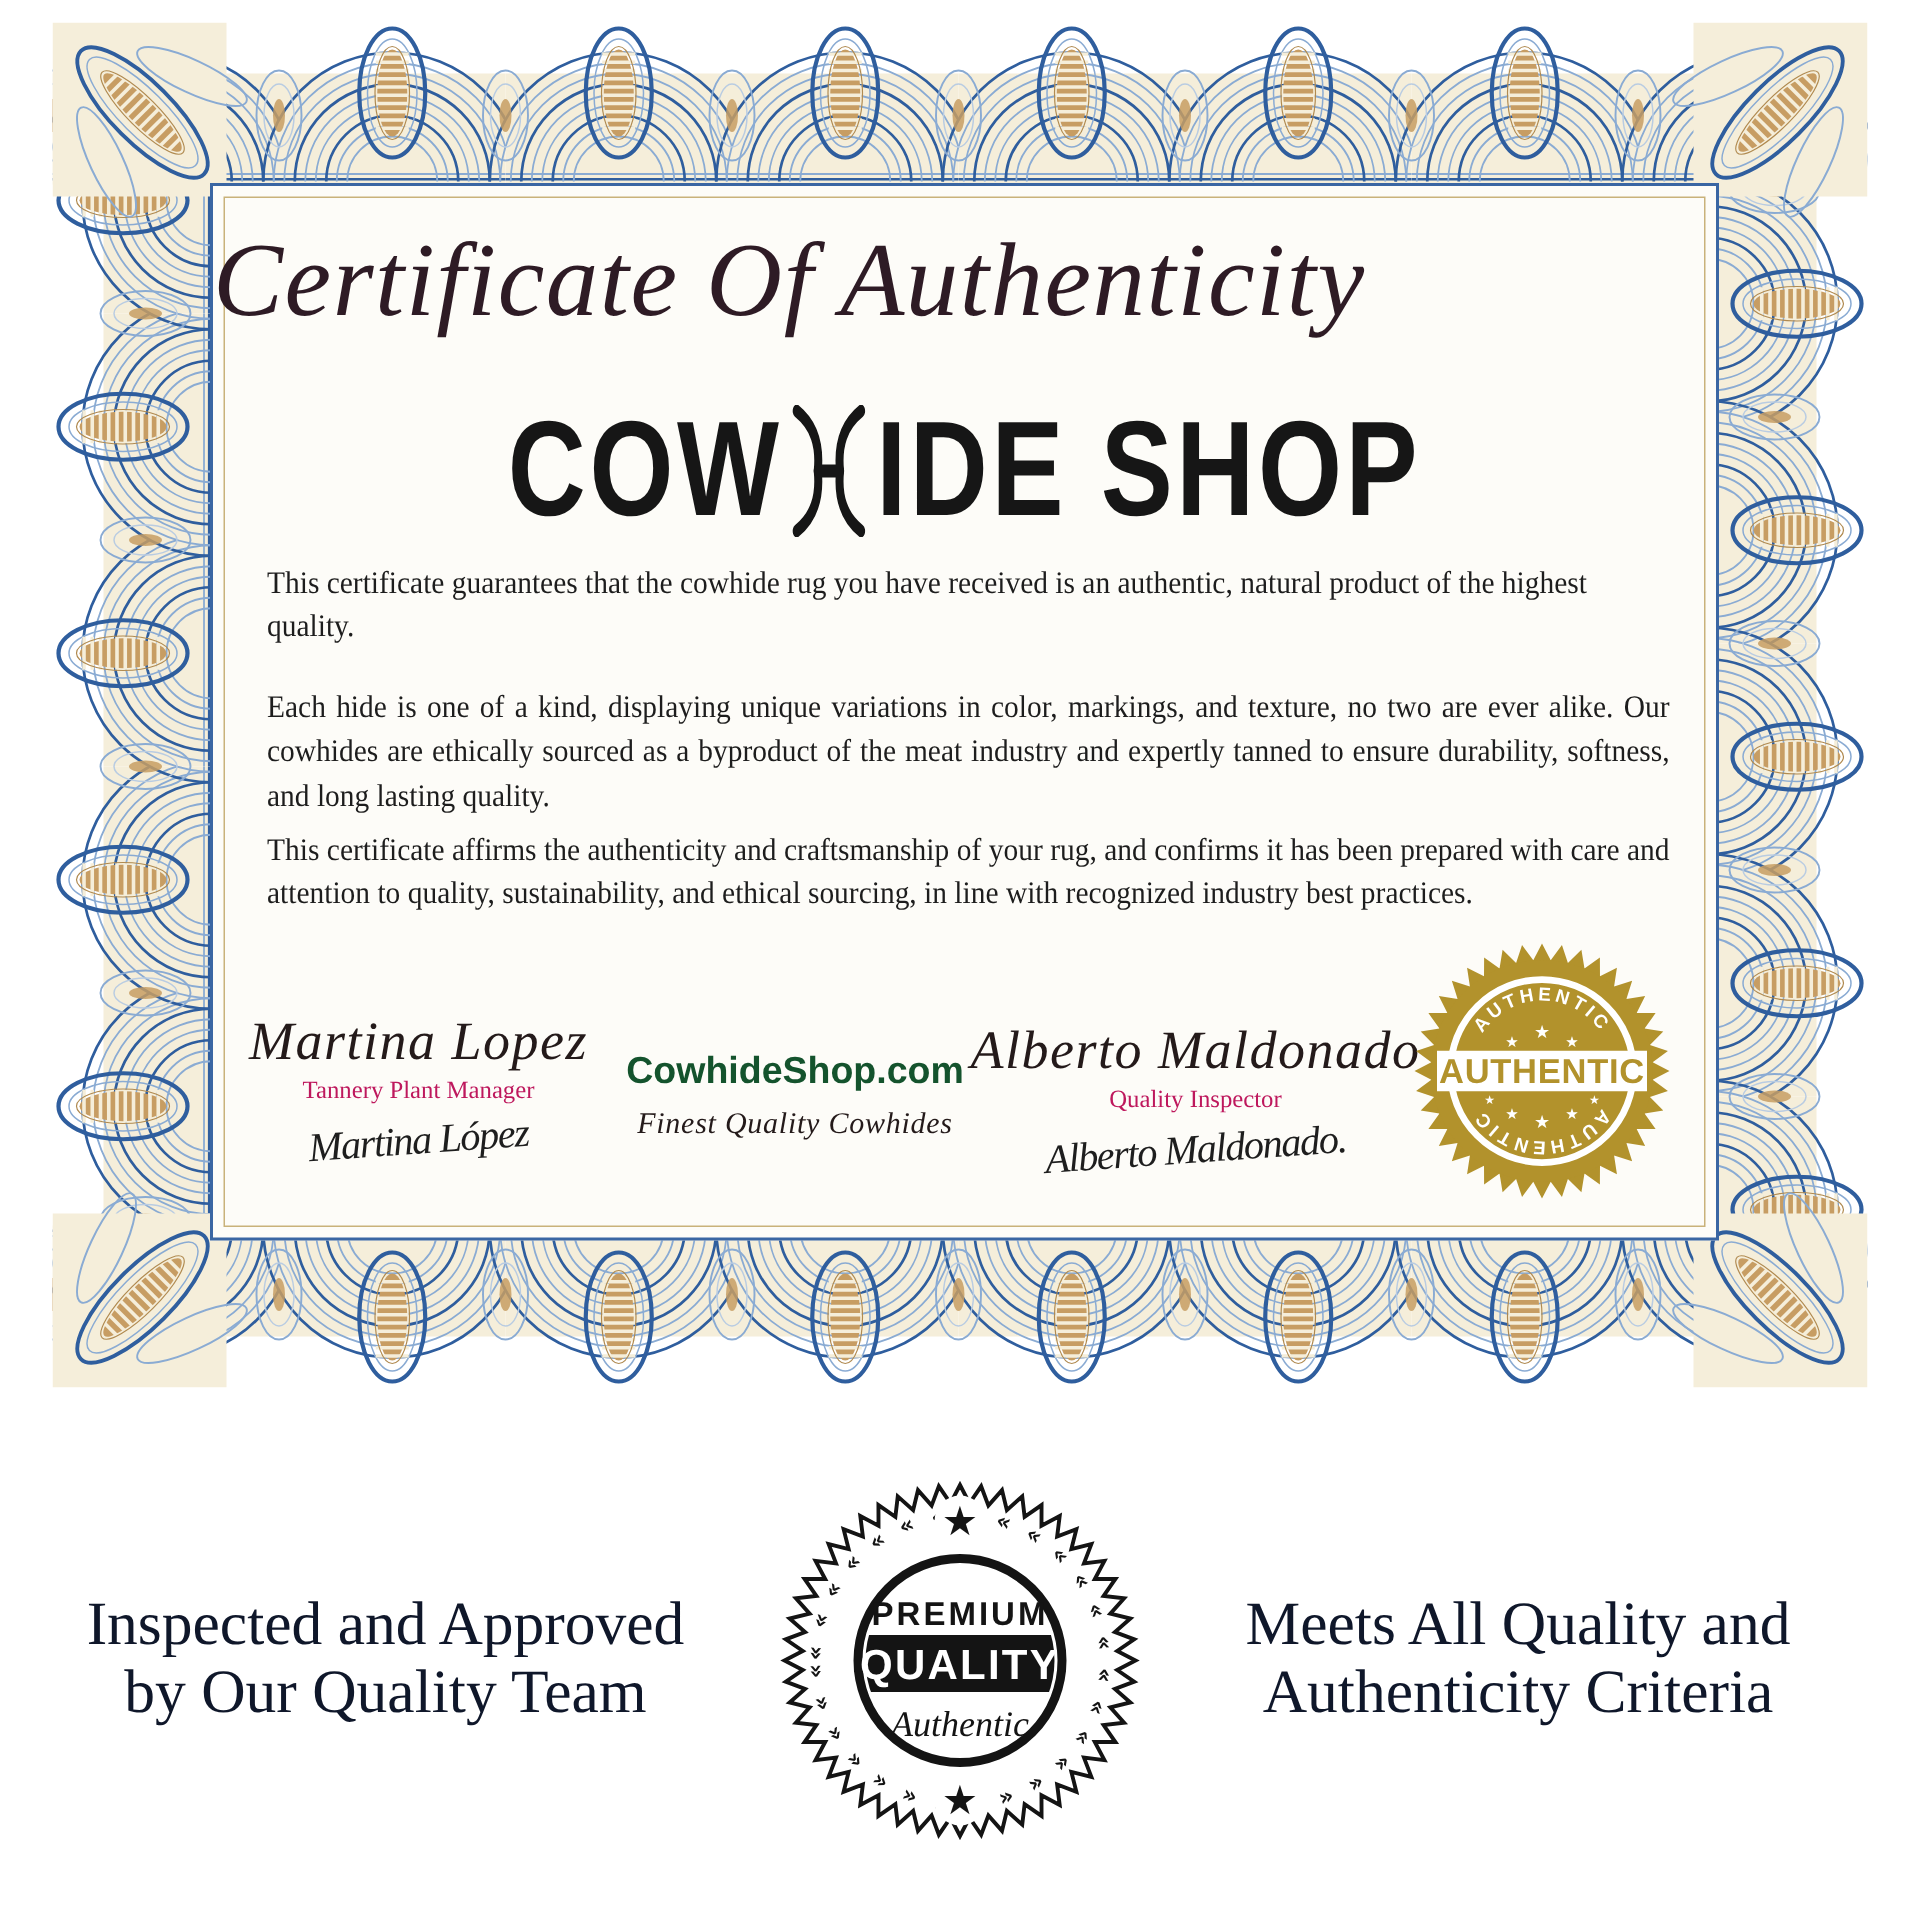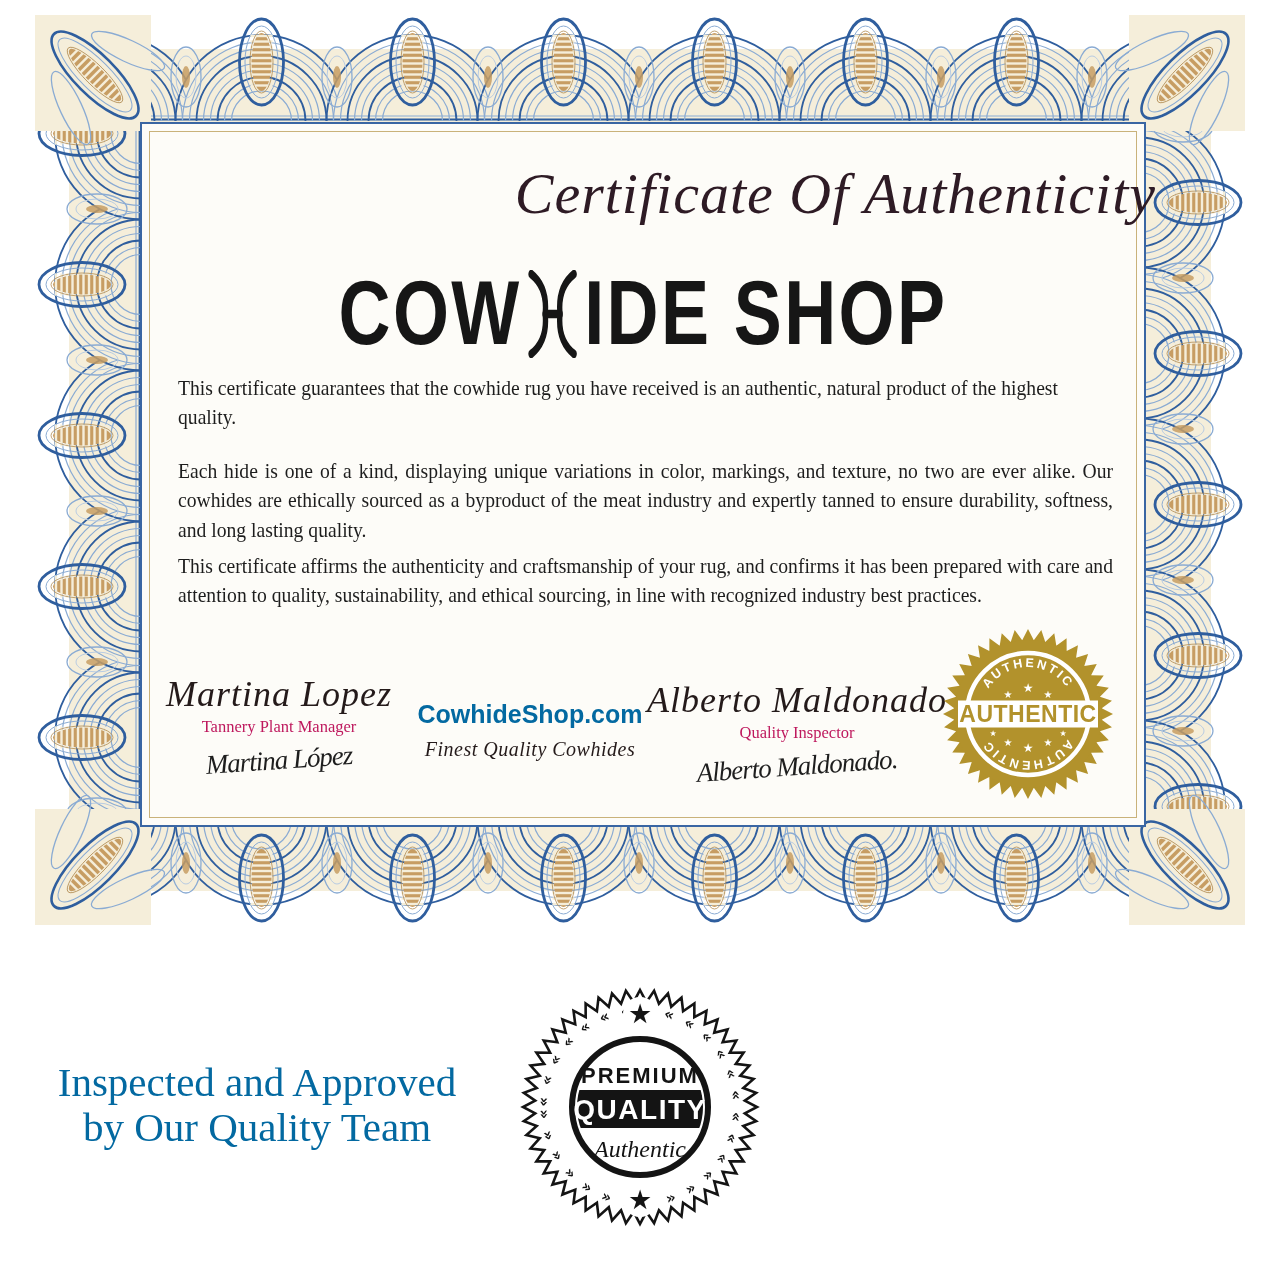--- a/index.html
+++ b/index.html
@@ -13,50 +13,50 @@
   .b-dark{fill:none;stroke:#2f5e9e;stroke-width:1.8;}
   .b-bud{fill:none;stroke:#8aabd3;stroke-width:1.3;}
   .b-bud2{fill:none;stroke:#b9cce2;stroke-width:1;}
   .b-stripe{stroke:#f5eeda;stroke-width:2.4;}
 
   .inner-panel{position:absolute;left:105px;top:107px;width:1006px;height:705px;
                background:#fdfcf8;border:2px solid #3a66a3;box-sizing:border-box;}
   .inner-panel::before{content:"";position:absolute;inset:7px;border:1px solid #c9b27a;pointer-events:none;}
 
   
-  .cert-title{position:absolute;left:0;top:24px;width:100%;text-align:right;
-              font-style:italic;font-size:58px;letter-spacing:1px;color:#2e1b25;margin:12px;font-weight:400;}
+  .cert-title{position:absolute;left:0;top:24px;width:100%;text-align:left;
+              font-style:italic;font-size:70px;letter-spacing:1px;color:#2e1b25;margin:0;font-weight:400;}
   .logo-row{position:absolute;left:0;top:138px;width:100%;display:flex;justify-content:center;align-items:center;
             transform:scaleX(0.8);transform-origin:50% 50%;}
   .logo-txt{font-family:"Liberation Sans","DejaVu Sans",sans-serif;font-weight:700;font-size:90px;
             letter-spacing:3px;color:#161616;white-space:pre;}
   .hide-h{width:66px;height:88px;margin:0 6px;}
 
   .cert-par{position:absolute;left:36px;width:1000px;margin:0;font-size:21px;line-height:1.4;
             transform:scaleX(0.935);transform-origin:0 0;color:#1d1d1d;}
   .just{text-align:justify;}
   .p1{top:250px;} .p2{top:333px;} .p3{top:428px;}
 
   .sig-block{position:absolute;text-align:center;transform:translateX(-50%);}
   .sig-name{font-style:italic;font-size:36px;color:#241a1a;letter-spacing:1px;line-height:1.05;}
   .sig-role{font-size:16.5px;color:#be185d;margin-top:3px;}
   .sig-script{font-style:italic;font-size:27px;color:#1e1e1e;margin-top:8px;transform:rotate(-4deg);letter-spacing:-1px;}
-  .brand-site{font-family:"Liberation Sans","DejaVu Sans",sans-serif;font-weight:700;font-size:25px;color:#0369a1;}
+  .brand-site{font-family:"Liberation Sans","DejaVu Sans",sans-serif;font-weight:700;font-size:25px;color:#14532d;}
   .brand-tag{font-style:italic;font-size:20px;color:#241a1a;margin-top:9px;letter-spacing:0.5px;}
 
   .gold-seal{position:absolute;left:796px;top:500px;width:180px;height:180px;}
   .seal-arc-txt{fill:#ffffff;font-family:"Liberation Sans","DejaVu Sans",sans-serif;font-weight:700;
                 font-size:12.5px;letter-spacing:2.5px;}
   .seal-band-txt{fill:#b2922c;font-family:"Liberation Sans","DejaVu Sans",sans-serif;font-weight:700;
                  font-size:23px;letter-spacing:0.5px;text-anchor:middle;}
   .sstar{fill:#ffffff;font-family:"DejaVu Sans",sans-serif;text-anchor:middle;}
 
   
   .foot-text{position:absolute;top:1060px;width:500px;text-align:center;font-size:41px;line-height:1.1;
-             color:#0369a1;transform:translateX(-50%);}
+             color:#0f172a;transform:translateX(-50%);}
   .foot-left{left:257px;} .foot-right{left:1012px;}
 
   .premium-badge{position:absolute;left:515px;top:982px;width:250px;height:250px;}
   .bz{fill:#ffffff;stroke:#141414;stroke-width:2.6;}
   .wreath{fill:#141414;font-family:"DejaVu Sans",sans-serif;font-weight:700;font-size:15px;letter-spacing:3px;}
   .bstar{fill:#141414;font-family:"DejaVu Sans",sans-serif;font-size:27px;text-anchor:middle;}
   .badge-premium{fill:#141414;font-family:"Liberation Sans","DejaVu Sans",sans-serif;font-weight:700;
                  font-size:22px;letter-spacing:2px;text-anchor:middle;}
   .badge-quality{fill:#ffffff;font-family:"Liberation Sans","DejaVu Sans",sans-serif;font-weight:700;
                  font-size:28px;letter-spacing:1.5px;text-anchor:middle;}
@@ -246,20 +246,24 @@
         <text class="seal-band-txt" x="0" y="8">AUTHENTIC</text>
       </svg>
     </div>
   </div>
 
   <div class="foot-text foot-left">
     <div>Inspected and Approved</div>
     <div>by Our Quality Team</div>
   </div>
 
+  <div class="foot-text foot-right">
+    <div>Meets All Quality and</div>
+    <div>Authenticity Criteria</div>
+  </div>
 
   <svg class="premium-badge" viewBox="-125 -125 250 250">
     <polygon class="bz" points="0.00,-117.00 6.34,-104.81 14.10,-116.15 18.93,-103.28 28.00,-113.60 31.24,-100.25 41.49,-109.40 43.09,-95.75 54.37,-103.60 54.32,-89.86 66.46,-96.29 64.76,-82.65 77.59,-87.58 74.25,-74.25 87.58,-77.59 82.65,-64.76 96.29,-66.46 89.86,-54.32 103.60,-54.37 95.75,-43.09 109.40,-41.49 100.25,-31.24 113.60,-28.00 103.28,-18.93 116.15,-14.10 104.81,-6.34 117.00,0.00 104.81,6.34 116.15,14.10 103.28,18.93 113.60,28.00 100.25,31.24 109.40,41.49 95.75,43.09 103.60,54.37 89.86,54.32 96.29,66.46 82.65,64.76 87.58,77.59 74.25,74.25 77.59,87.58 64.76,82.65 66.46,96.29 54.32,89.86 54.37,103.60 43.09,95.75 41.49,109.40 31.24,100.25 28.00,113.60 18.93,103.28 14.10,116.15 6.34,104.81 -0.00,117.00 -6.34,104.81 -14.10,116.15 -18.93,103.28 -28.00,113.60 -31.24,100.25 -41.49,109.40 -43.09,95.75 -54.37,103.60 -54.32,89.86 -66.46,96.29 -64.76,82.65 -77.59,87.58 -74.25,74.25 -87.58,77.59 -82.65,64.76 -96.29,66.46 -89.86,54.32 -103.60,54.37 -95.75,43.09 -109.40,41.49 -100.25,31.24 -113.60,28.00 -103.28,18.93 -116.15,14.10 -104.81,6.34 -117.00,0.00 -104.81,-6.34 -116.15,-14.10 -103.28,-18.93 -113.60,-28.00 -100.25,-31.24 -109.40,-41.49 -95.75,-43.09 -103.60,-54.37 -89.86,-54.32 -96.29,-66.46 -82.65,-64.76 -87.58,-77.59 -74.25,-74.25 -77.59,-87.58 -64.76,-82.65 -66.46,-96.29 -54.32,-89.86 -54.37,-103.60 -43.09,-95.75 -41.49,-109.40 -31.24,-100.25 -28.00,-113.60 -18.93,-103.28 -14.10,-116.15 -6.34,-104.81"></polygon>
     <defs>
       <path id="wreathPath" d="M -92,0 A 92 92 0 1 1 92,0 A 92 92 0 1 1 -92,0"></path>
       <clipPath id="bandClip">
           <circle r="63"></circle>
         </clipPath>
     </defs>
     <text class="wreath"><textPath href="#wreathPath">« « « « « « « « « « « « « « « « « « « « « « « « « « « « « « « « « « « « « « « « </textPath></text>

